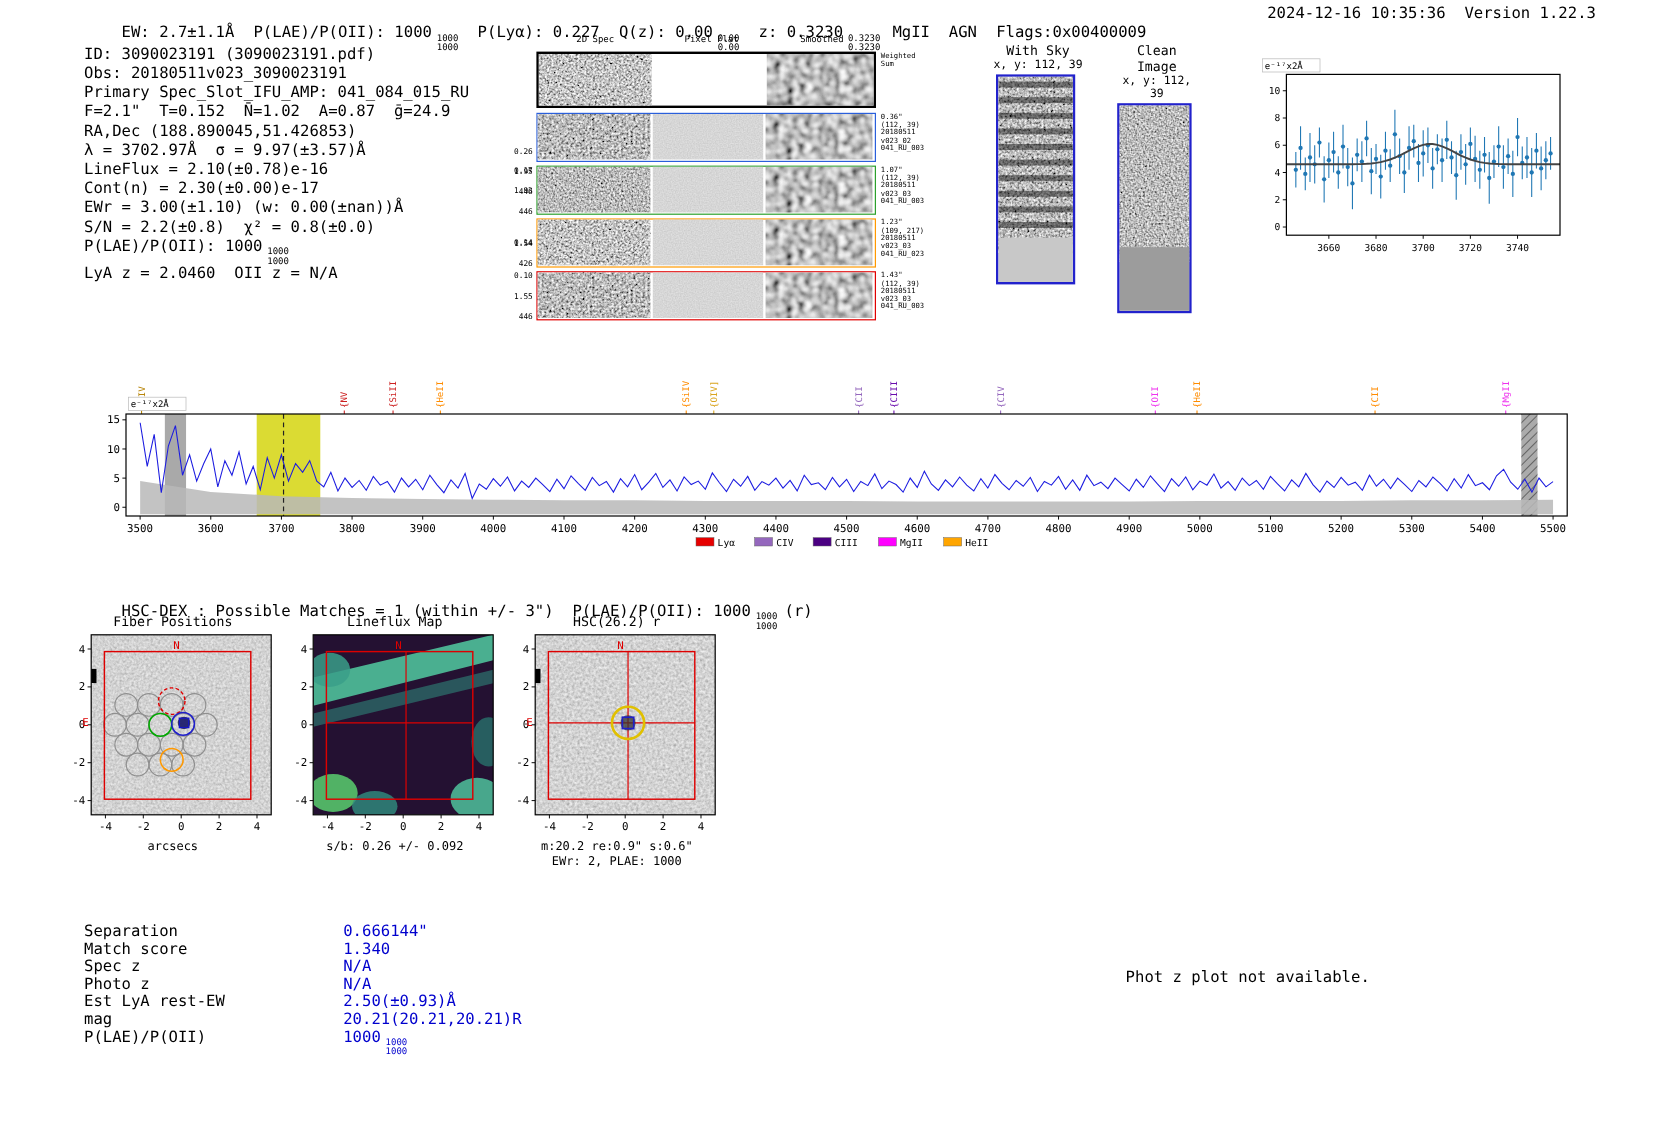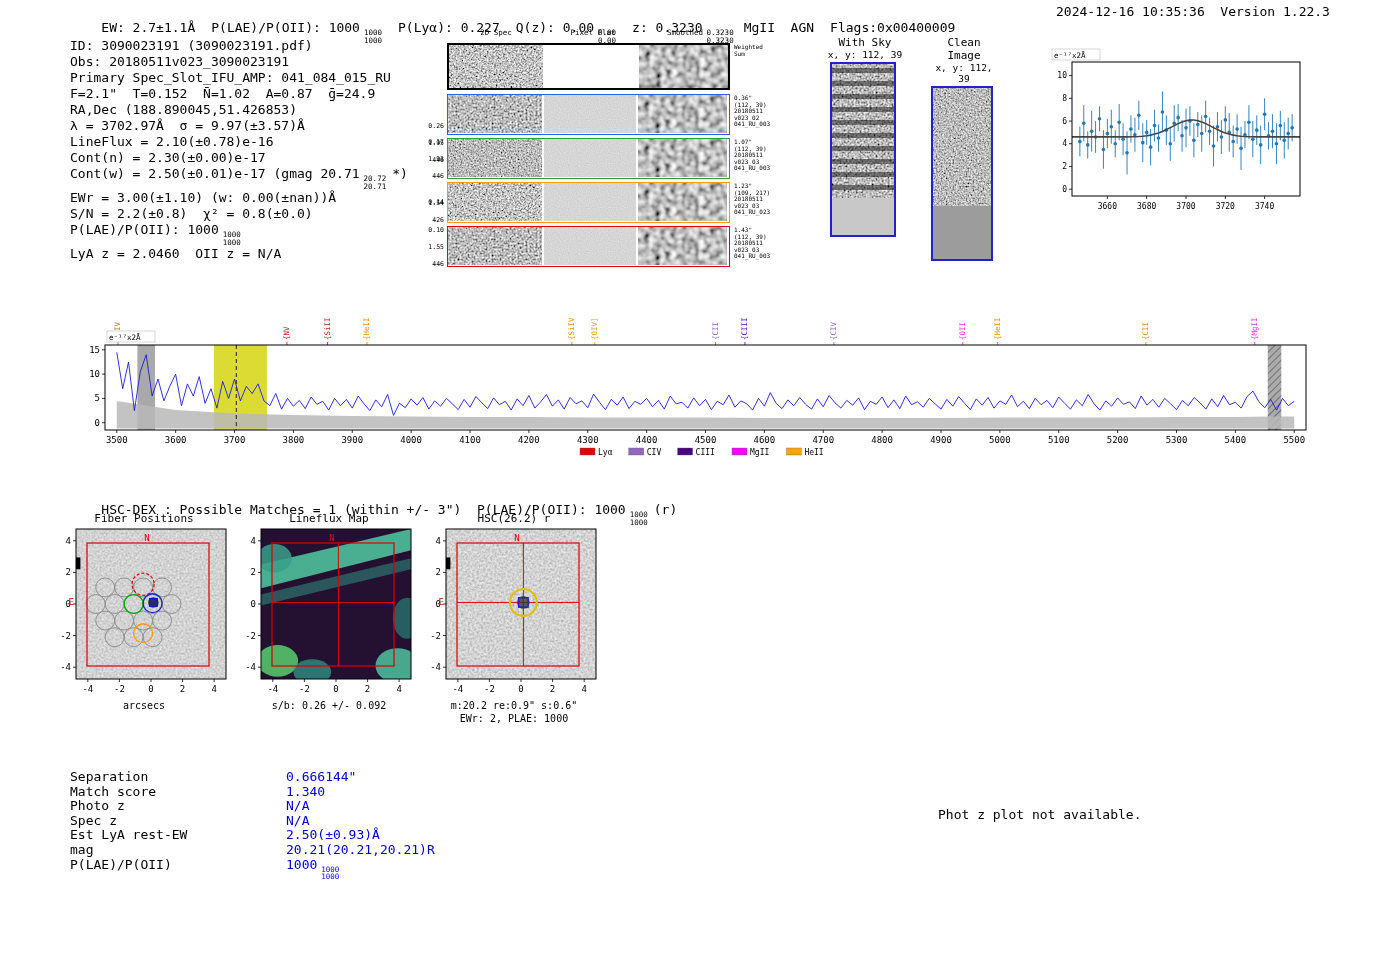--- a/index.html
+++ b/index.html
@@ -106,21 +106,20 @@
 
   <div class="abs" style="left:70px;top:38px">
     <div class="t13">ID: 3090023191 (3090023191.pdf)</div>
     <div class="t13">Obs: 20180511v023_3090023191</div>
     <div class="t13">Primary Spec_Slot_IFU_AMP: 041_084_015_RU</div>
     <div class="t13">F=2.1"  T=0.152  N̄=1.02  A=0.87  ḡ=24.9</div>
     <div class="t13">RA,Dec (188.890045,51.426853)</div>
     <div class="t13">λ = 3702.97Å  σ = 9.97(±3.57)Å</div>
     <div class="t13">LineFlux = 2.10(±0.78)e-16</div>
     <div class="t13">Cont(n) = 2.30(±0.00)e-17</div>
-    <div class="t13"><span>Cont(w) = 2.50(±0.01)e-17 (gmag 20.71</span><span class="frac"><span>20.72</span><span>20.71</span></span><span style="margin-left:6px">*)</span></div>
     <div class="t13">EWr = 3.00(±1.10) (w: 0.00(±nan))Å</div>
     <div class="t13">S/N = 2.2(±0.8)  χ² = 0.8(±0.0)</div>
     <div class="t13"><span>P(LAE)/P(OII): 1000</span><span class="frac"><span>1000</span><span>1000</span></span></div>
     <div class="t13">LyA z = 2.0460  OII z = N/A</div>
   </div>
 
   <div id="cutouts-grid" class="abs" style="left:424px;top:28px;width:362px;height:248px">
       <div style="position: absolute; left: 37px; top: 0px; width: 70px; text-align: center; font-size: 7.5px;">2D Spec</div>
       <div style="position: absolute; left: 134px; top: 0px; width: 70px; text-align: center; font-size: 7.5px;">Pixel Flat</div>
       <div style="position: absolute; left: 226px; top: 0px; width: 70px; text-align: center; font-size: 7.5px;">Smoothed</div>
@@ -653,22 +652,22 @@
         <text x="91.05263157894737" y="14" text-anchor="middle" font-size="9" fill="#dd0000">N</text>
         <text x="18" y="78.42105263157895" text-anchor="end" font-size="9" fill="#dd0000">E</text>
       </svg>
     <div class="cap" style="left:0;top:188px">m:20.2 re:0.9" s:0.6"</div>
     <div class="cap" style="left:0;top:201px">EWr: 2, PLAE: 1000</div>
   </div>
 
   <div id="match-rows" class="abs" style="left:70px;top:770px">
       <div class="match-row"><span class="match-label">Separation</span><span class="blue">0.666144"</span></div>
       <div class="match-row"><span class="match-label">Match score</span><span class="blue">1.340</span></div>
+      <div class="match-row"><span class="match-label">Spec z</span><span class="blue">N/A</span></div>
       <div class="match-row"><span class="match-label">Photo z</span><span class="blue">N/A</span></div>
-      <div class="match-row"><span class="match-label">Spec z</span><span class="blue">N/A</span></div>
       <div class="match-row"><span class="match-label">Est LyA rest-EW</span><span class="blue">2.50(±0.93)Å</span></div>
       <div class="match-row"><span class="match-label">mag</span><span class="blue">20.21(20.21,20.21)R</span></div>
       <div class="match-row"><span class="match-label">P(LAE)/P(OII)</span><span class="blue">1000</span><span class="frac blue"><span>1000</span><span>1000</span></span></div>
     </div>
 
   <div class="abs t13" style="left:938px;top:807px">Phot z plot not available.</div>
 
 </div>
 
 </body></html>

